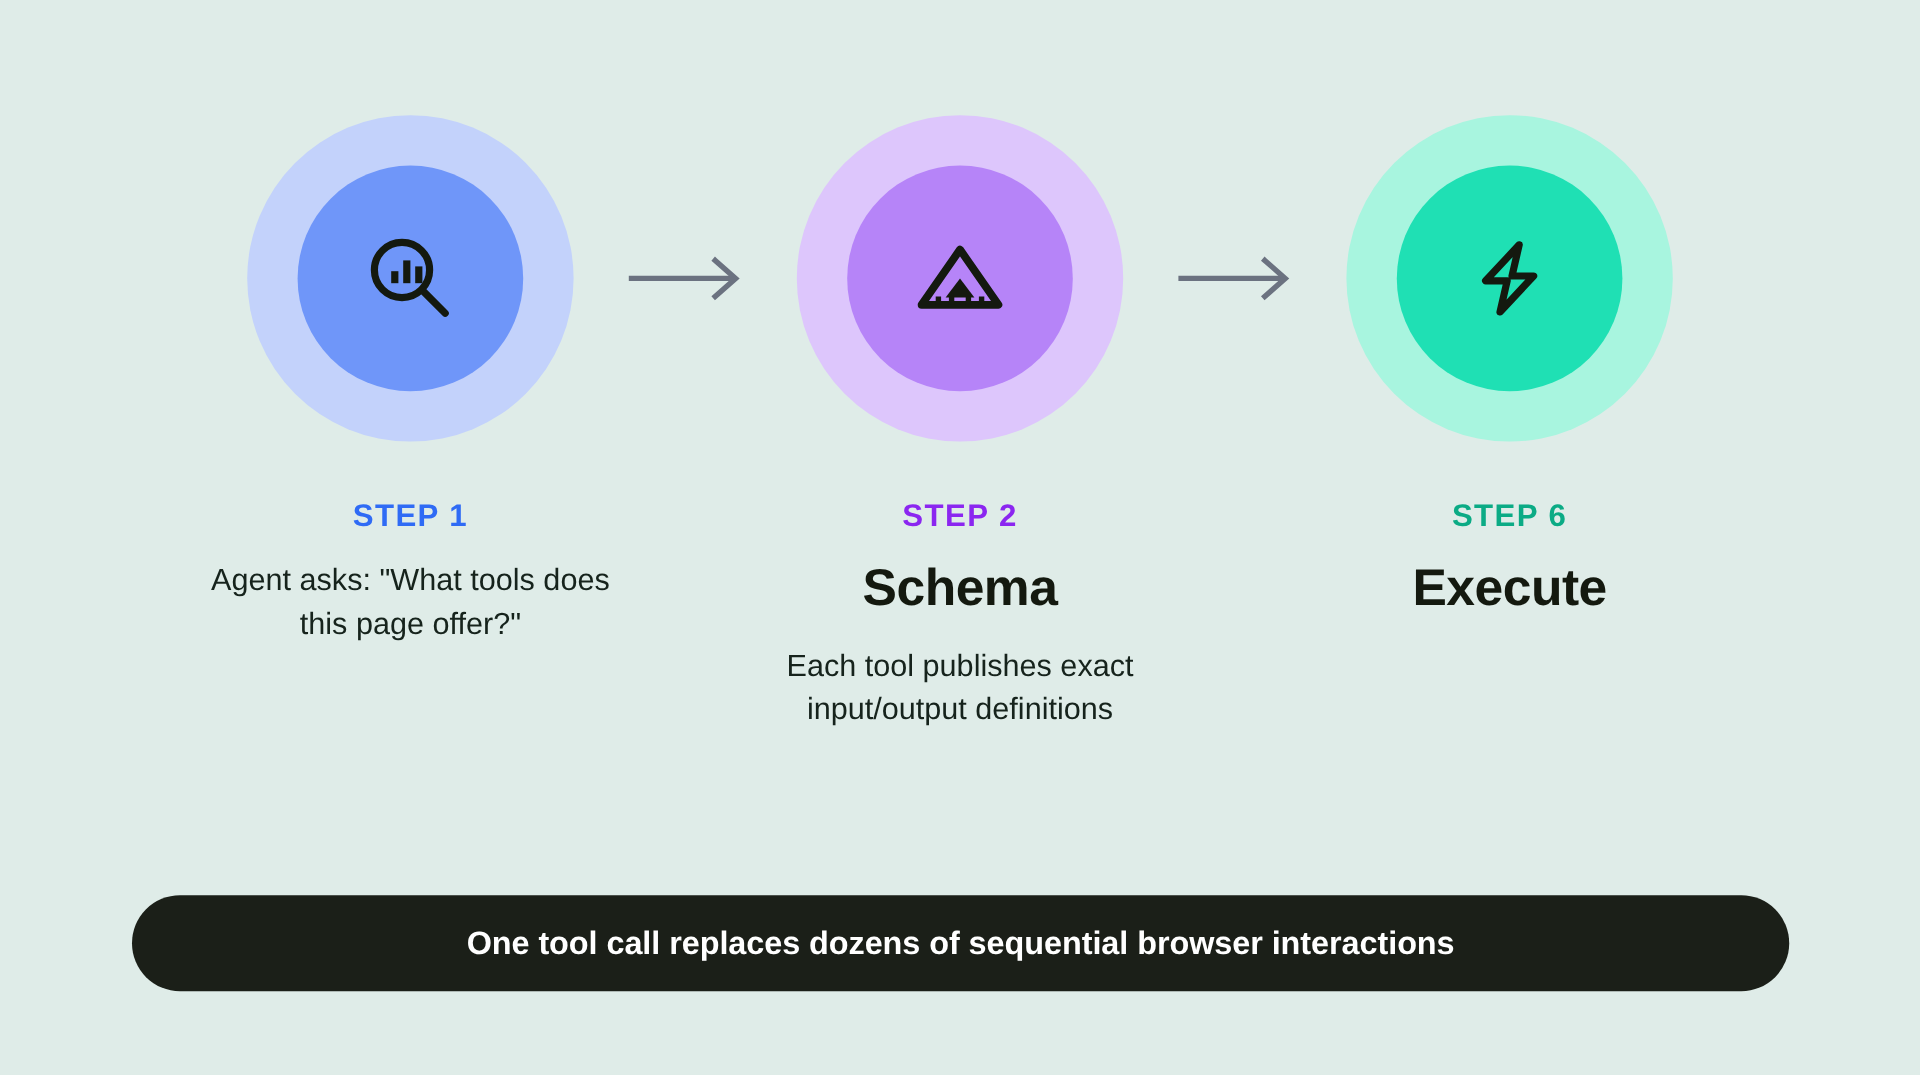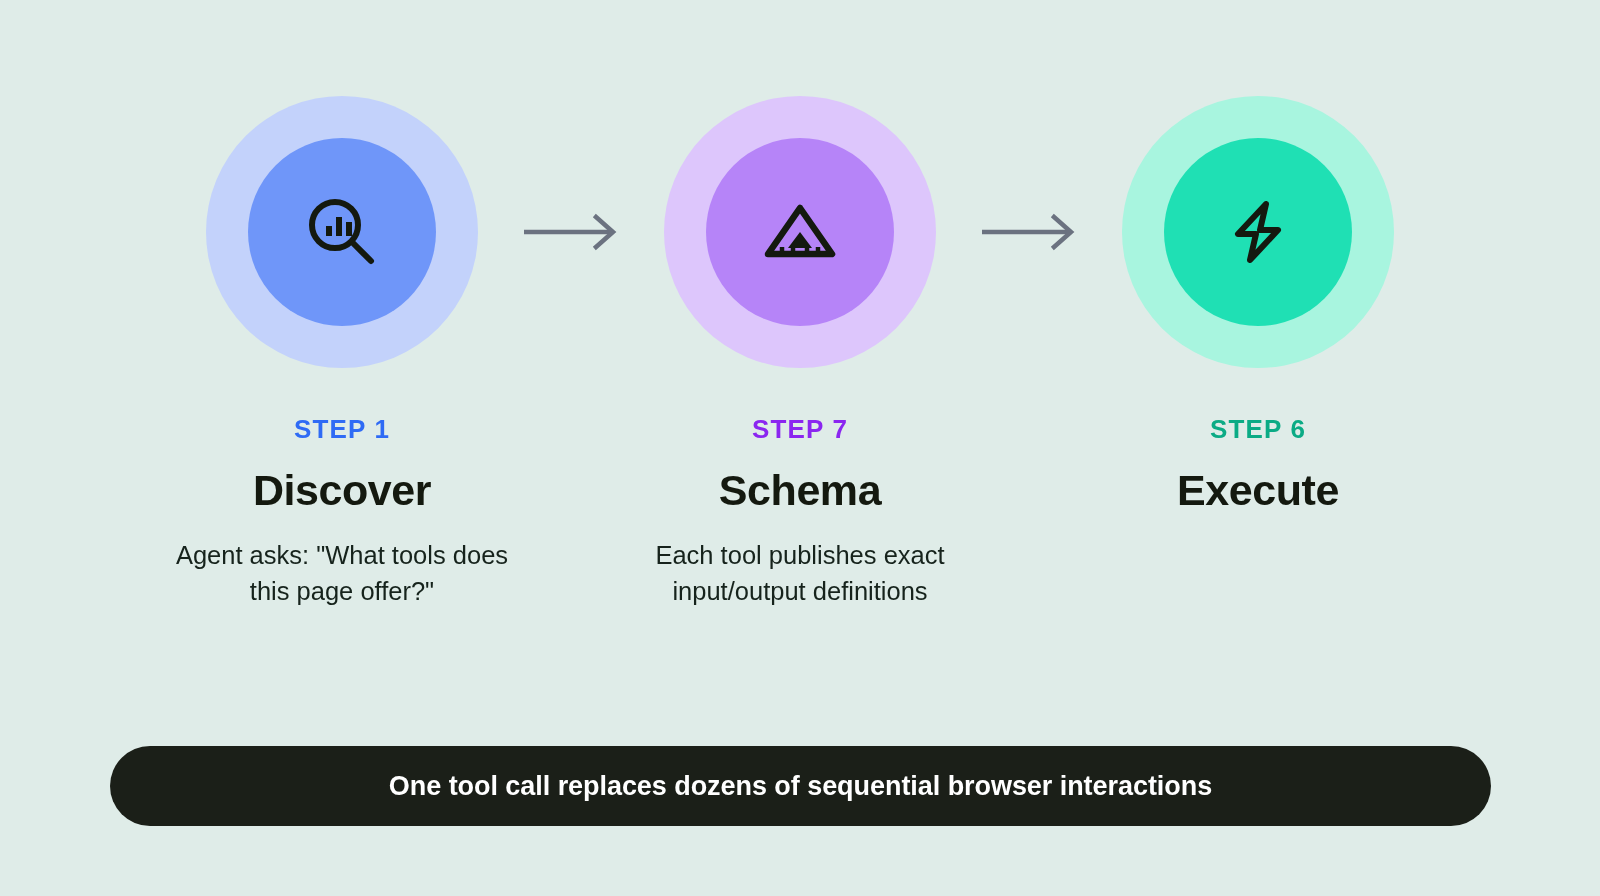--- a/index.html
+++ b/index.html
@@ -150,21 +150,20 @@
               <circle cx="33" cy="33" r="23" stroke="#14190f" stroke-width="6"></circle>
               <rect x="24" y="34" width="6" height="10" fill="#14190f"></rect>
               <rect x="34" y="25" width="6" height="19" fill="#14190f"></rect>
               <rect x="44" y="30" width="6" height="14" fill="#14190f"></rect>
               <line x1="50" y1="50" x2="69" y2="69" stroke="#14190f" stroke-width="6" stroke-linecap="round"></line>
             </svg>
           </div>
         </div>
       </div>
       <div class="step-label" style="color:#2f6bf5">STEP 1</div>
-      <div class="step-title">Discover</div>
       <div class="step-desc">Agent asks: "What tools does this page offer?"</div>
     </div>
 
     <div class="arrow">
       <svg width="98" height="40" viewBox="0 0 98 40" fill="none">
         <line x1="2" y1="20" x2="88" y2="20" stroke="#6b7280" stroke-width="4.5"></line>
         <polyline points="74,5 91,20 74,35" stroke="#6b7280" stroke-width="4.5" fill="none" stroke-linecap="square" stroke-linejoin="miter"></polyline>
       </svg>
     </div>
 
@@ -176,21 +175,21 @@
               <path d="M40 16 L72 62 L8 62 Z" stroke="#14190f" stroke-width="6.5" stroke-linejoin="round" fill="none"></path>
               <path d="M40 40 L52 56 L28 56 Z" fill="#14190f"></path>
               <line x1="22" y1="55" x2="22" y2="62" stroke="#14190f" stroke-width="4.5"></line>
               <line x1="33" y1="55" x2="33" y2="62" stroke="#14190f" stroke-width="4.5"></line>
               <line x1="47" y1="55" x2="47" y2="62" stroke="#14190f" stroke-width="4.5"></line>
               <line x1="58" y1="55" x2="58" y2="62" stroke="#14190f" stroke-width="4.5"></line>
             </svg>
           </div>
         </div>
       </div>
-      <div class="step-label" style="color:#8b26f0">STEP 7</div>
+      <div class="step-label" style="color:#8b26f0">STEP 2</div>
       <div class="step-title">Schema</div>
       <div class="step-desc">Each tool publishes exact input/output definitions</div>
     </div>
 
     <div class="arrow">
       <svg width="98" height="40" viewBox="0 0 98 40" fill="none">
         <line x1="2" y1="20" x2="88" y2="20" stroke="#6b7280" stroke-width="4.5"></line>
         <polyline points="74,5 91,20 74,35" stroke="#6b7280" stroke-width="4.5" fill="none" stroke-linecap="square" stroke-linejoin="miter"></polyline>
       </svg>
     </div>

